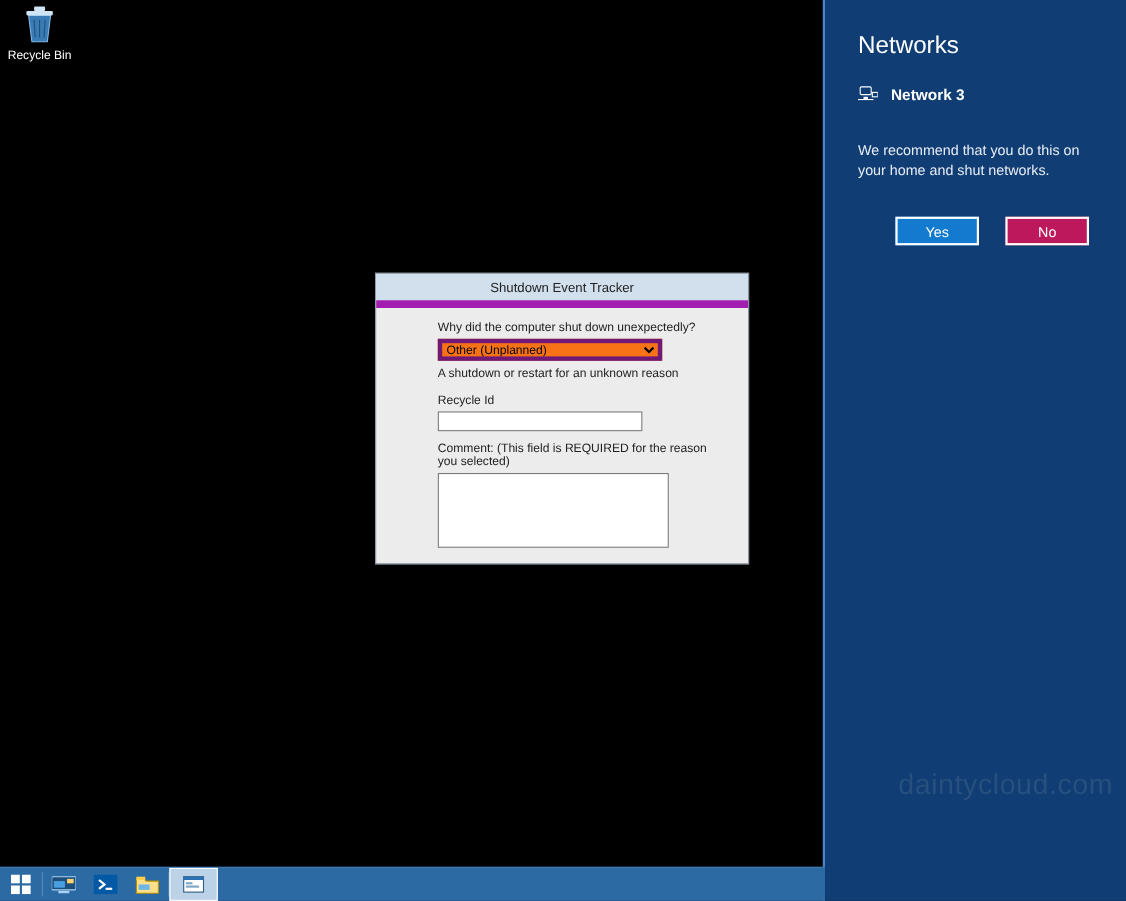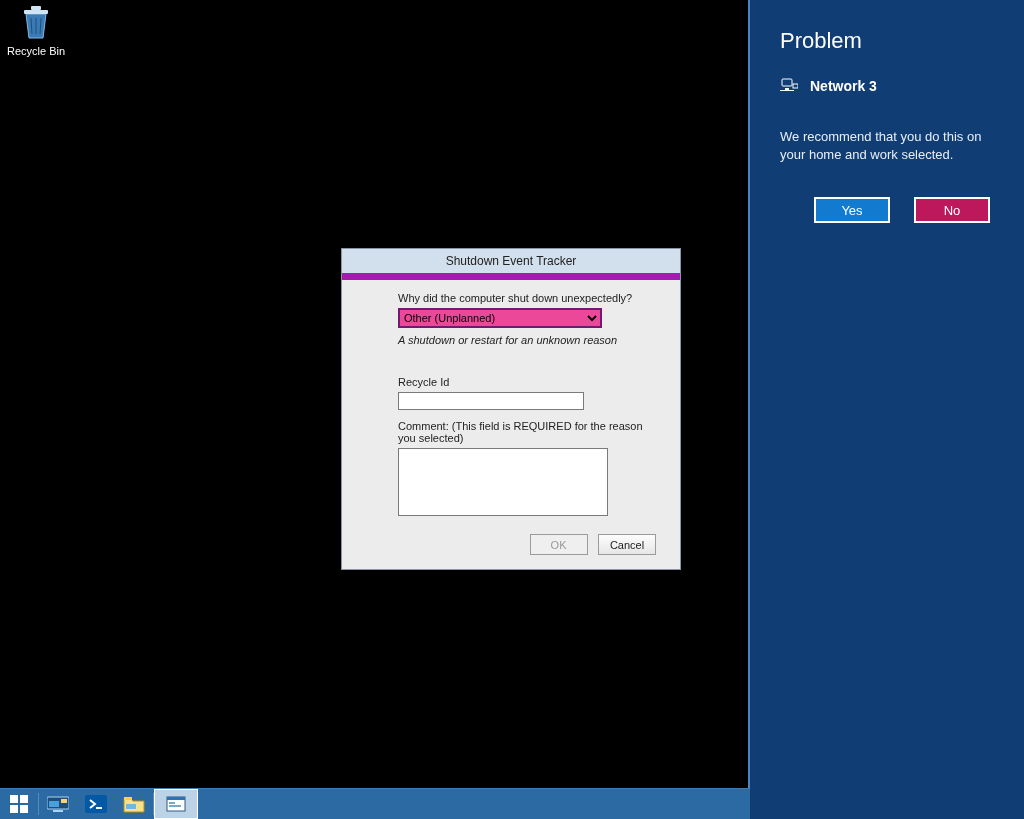--- a/index.html
+++ b/index.html
@@ -64,27 +64,26 @@
     font-size: 11px;
     color: #222;
   }
   .dialog-body .label {
     margin-bottom: 4px;
   }
   .dialog-body select.reason {
     width: 204px;
     height: 20px;
     font-size: 11px;
-    border: 2px solid #701a75;
-    background: #ec4899;
+    border: 4px solid #701a75;
+    background: #f97316;
   }
   .dialog-body .desc {
     margin-top: 6px;
-    margin-bottom: 30px;
-    font-style: italic;
+    margin-bottom: 12px;
   }
   .dialog-body input.problem-id {
     width: 180px;
     height: 16px;
     border: 1px solid #7a7a7a;
     font-size: 11px;
     padding: 0 2px;
     background: #fff;
     display: block;
   }
@@ -247,50 +246,47 @@
       </select>
       <div class="desc">A shutdown or restart for an unknown reason</div>
 
       <div class="label">Recycle Id</div>
       <input class="problem-id" type="text" value="" style="">
       <div class="gap-problem"></div>
 
       <div class="label" style="margin-top:8px">Comment: (This field is REQUIRED for the reason you selected)</div>
       <textarea class="comment" style=""></textarea>
     </div>
-    <div class="dialog-buttons">
-      <button disabled="">OK</button>
-      <button>Cancel</button>
-    </div>
   </div>
 
 </div>
 
 <div class="networks">
-  <h1>Problem</h1>
+  <h1>Networks</h1>
 
   <div class="network-item">
     <span class="net-icon">
       <svg viewBox="0 0 18 16" width="18" height="16">
         <rect x="2" y="1" width="10" height="7" rx="1" fill="none" stroke="#fff" stroke-width="1"></rect>
         <rect x="5" y="10" width="4" height="2" fill="#fff"></rect>
         <rect x="0" y="12" width="14" height="1" fill="#fff"></rect>
         <rect x="13" y="6" width="5" height="4" fill="none" stroke="#fff" stroke-width="1"></rect>
       </svg>
     </span>
     <span class="net-label">Network  3</span>
   </div>
 
-  <div class="net-text">We recommend that you do this on your home and work selected.</div>
+  <div class="net-text">We recommend that you do this on your home and shut networks.</div>
 
   <div class="net-buttons">
     <button class="net-yes">Yes</button>
     <button class="net-no">No</button>
   </div>
 
+  <div class="watermark">daintycloud.com</div>
 </div>
 
 <div class="taskbar">
   <div class="task-btn">
     <svg width="18" height="18" viewBox="0 0 18 18">
       <rect x="0" y="0" width="8" height="8" fill="#fff"></rect>
       <rect x="10" y="0" width="8" height="8" fill="#fff"></rect>
       <rect x="0" y="10" width="8" height="8" fill="#fff"></rect>
       <rect x="10" y="10" width="8" height="8" fill="#fff"></rect>
     </svg>

